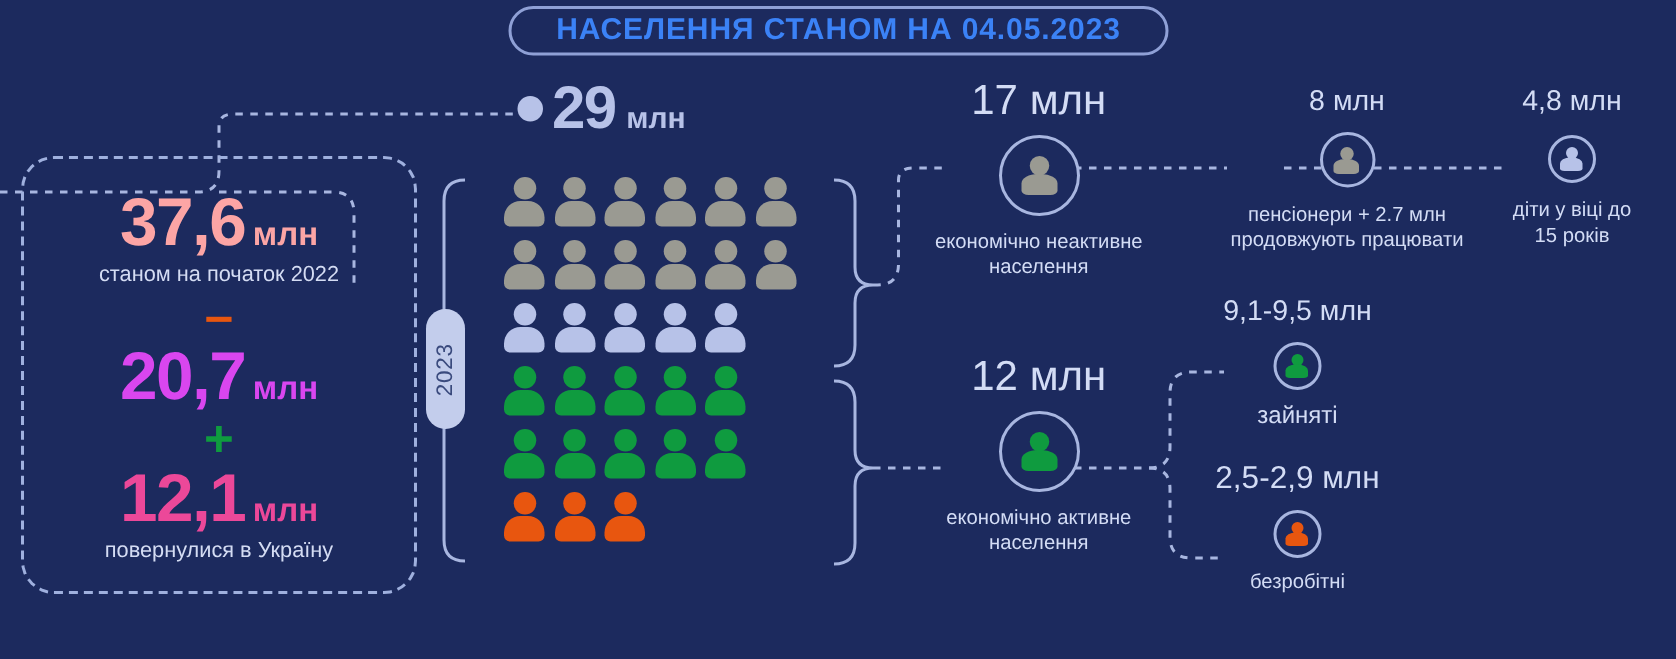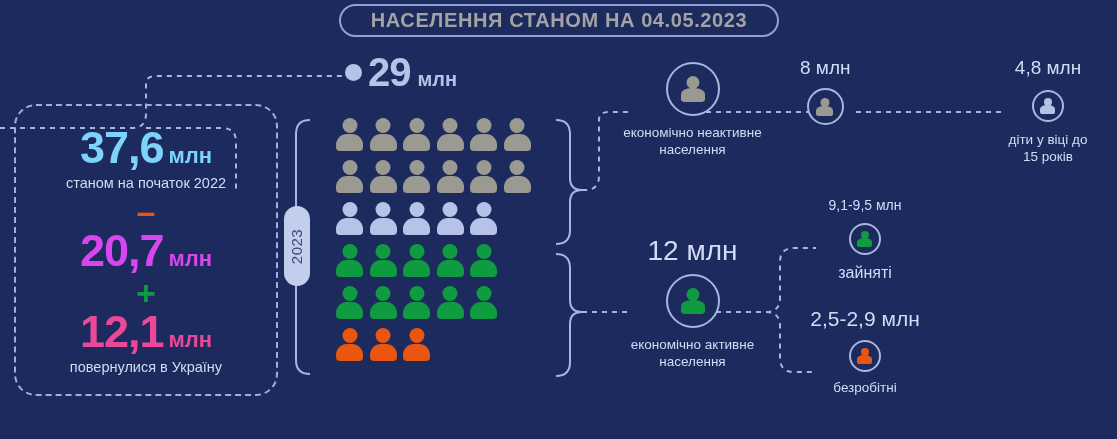--- a/index.html
+++ b/index.html
@@ -16,34 +16,34 @@
   
   #wires { position:absolute; left:0; top:0; width:1117px; height:439px; pointer-events:none; }
 
   
   .title-pill{
     position:absolute; left:339px; top:4px; width:440px; height:33px;
     border:2px solid #8fa0d6; border-radius:17px;
     display:flex; align-items:center; justify-content:center;
   }
   .title-pill span{
-    font-size:20px; font-weight:bold; letter-spacing:.6px; color:#a3a3a3;
+    font-size:20px; font-weight:bold; letter-spacing:.6px; color:#3b82f6;
     white-space:nowrap;
   }
 
   
   .left-card{
     position:absolute; left:14px; top:104px; width:264px; height:292px;
     border:2px dashed #9fb0de; border-radius:22px;
     display:flex; flex-direction:column; align-items:center;
     justify-content:center; padding:10px 8px;
   }
   .big-num{ font-size:45px; font-weight:bold; line-height:1; letter-spacing:-1px; }
   .big-num .unit{ font-size:22px; font-weight:bold; letter-spacing:0; margin-left:5px; }
-  .n-blue{ color:#7dd3fc; }
+  .n-blue{ color:#fca5a5; }
   .n-orange{ color:#d946ef; }
   .n-green{ color:#ec4899; }
   .cap{ font-size:14.5px; color:#d4dcf3; margin-top:5px; text-align:center; white-space:nowrap; }
   .op{ font-size:34px; font-weight:bold; line-height:.8; margin:7px 0 2px; }
   .op-minus{ color:#e8560f; }
   .op-plus{ color:#0f9b3f; }
 
   
   .year-pill{
     position:absolute; left:284px; top:206px; width:26px; height:80px;
@@ -98,21 +98,21 @@
   .n48 .val{ font-size:19px; }
   .n48 .circ{ width:32px; height:32px; margin-top:13px; }
   .n48 .lbl{ font-size:13.5px; margin-top:10px; width:124px; }
 
   .n12 { left:605px; top:237px; }
   .n12 .val{ font-size:28px; }
   .n12 .circ{ width:54px; height:54px; margin-top:9px; }
   .n12 .lbl{ font-size:13.5px; margin-top:9px; width:175px; }
 
   .n95 { left:800px; top:198px; }
-  .n95 .val{ font-size:14px; }
+  .n95 .val{ font-size:19px; }
   .n95 .circ{ width:32px; height:32px; margin-top:11px; }
   .n95 .lbl{ font-size:16px; margin-top:8px; width:130px; }
 
   .n29u { left:800px; top:308px; }
   .n29u .val{ font-size:21px; }
   .n29u .circ{ width:32px; height:32px; margin-top:11px; }
   .n29u .lbl{ font-size:13.5px; margin-top:8px; width:130px; }
 
   
   .pglyph{ position:relative; }
@@ -316,20 +316,24 @@
           <span class="body"></span>
         </div>
         <div class="pico" style="color: rgb(232, 86, 15);">
           <span class="head"></span>
           <span class="body"></span>
         </div>
       </div>
     </div>
 
   <div class="node n17">
+    <div class="val">
+      <span>17</span>
+      <span>млн</span>
+    </div>
     <div class="circ">
       <span class="pglyph" style="color:#9a9a92;width:26px;height:26px;display:block">
         <span class="h" style="width:13px;height:13px"></span>
         <span class="b" style="width:24px;height:14px;left:1px"></span>
       </span>
     </div>
     <div class="lbl">
       <span>економічно неактивне</span><br>
       <span>населення</span>
     </div>
@@ -339,20 +343,24 @@
     <div class="val">
       <span>8</span>
       <span>млн</span>
     </div>
     <div class="circ">
       <span class="pglyph" style="color:#9a9a92;width:18px;height:18px;display:block">
         <span class="h" style="width:9px;height:9px"></span>
         <span class="b" style="width:17px;height:10px;left:0px"></span>
       </span>
     </div>
+    <div class="lbl">
+      <span>пенсіонери + 2.7 млн</span><br>
+      <span>продовжують працювати</span>
+    </div>
   </div>
 
   <div class="node n48">
     <div class="val">
       <span>4,8</span>
       <span>млн</span>
     </div>
     <div class="circ">
       <span class="pglyph" style="color:#b7c2e8;width:16px;height:16px;display:block">
         <span class="h" style="width:8px;height:8px"></span>

